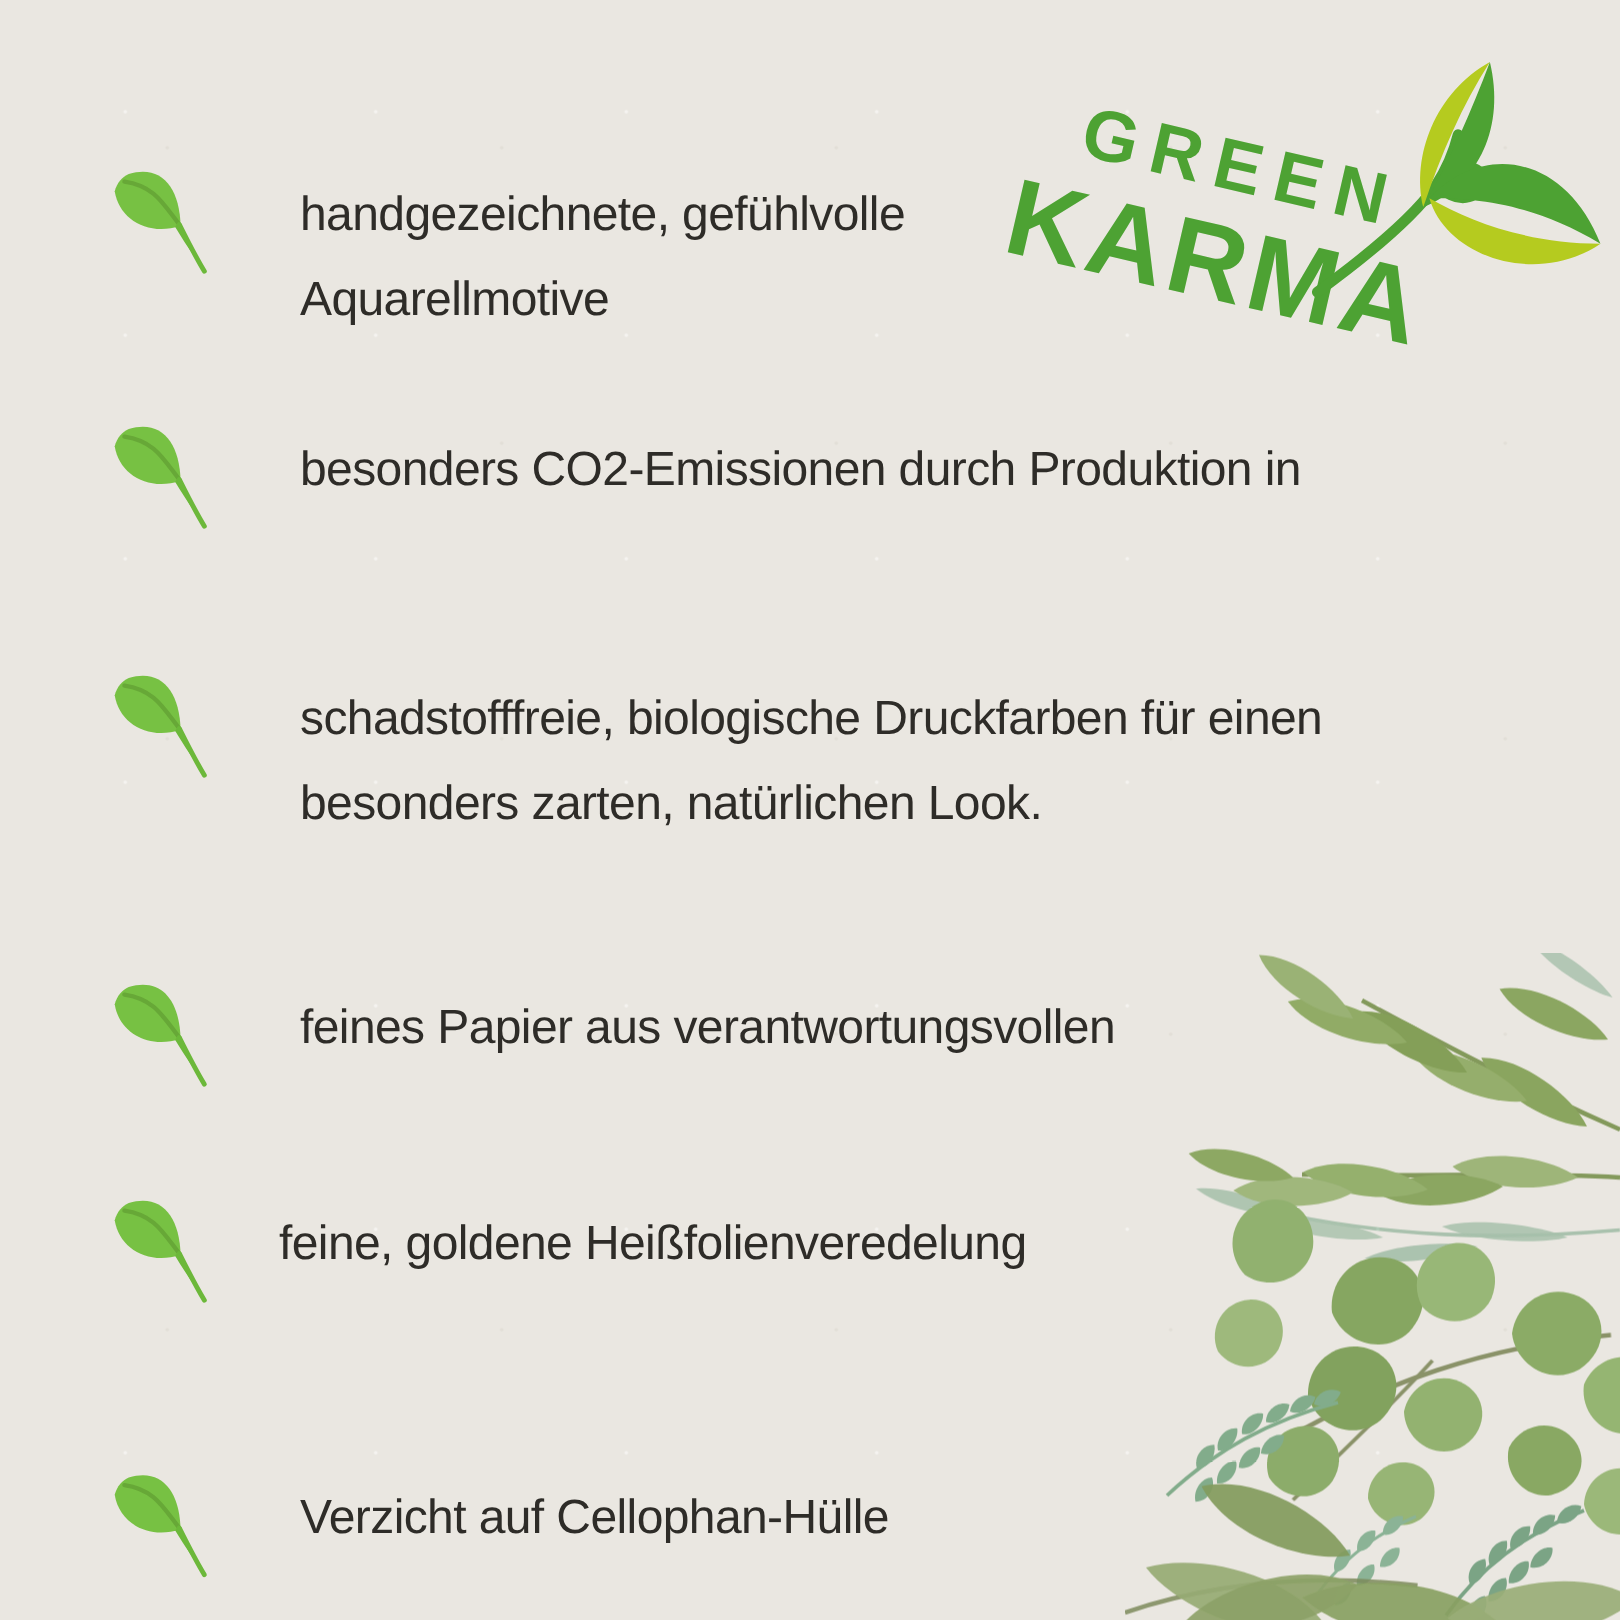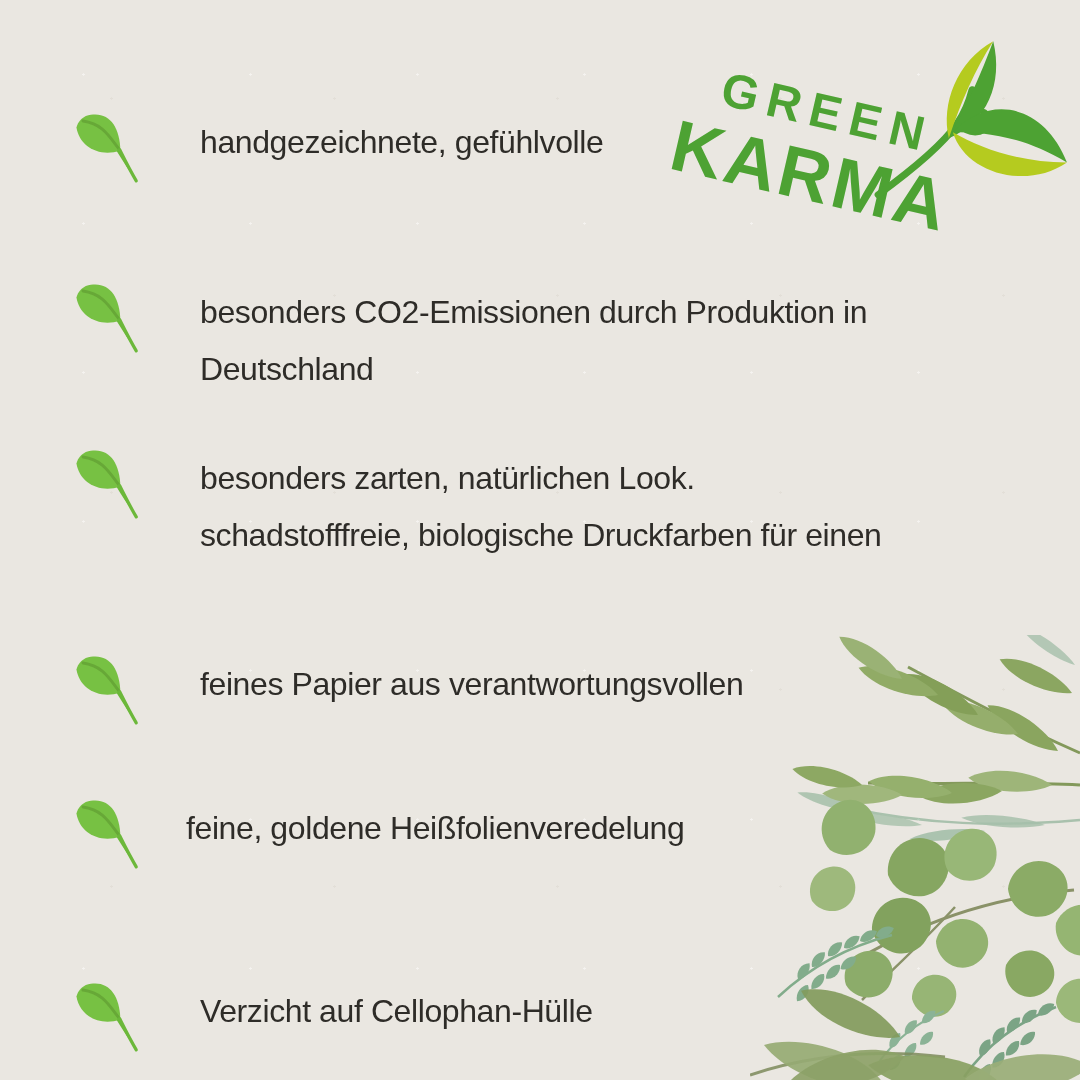--- a/index.html
+++ b/index.html
@@ -115,40 +115,40 @@
   </div>
 
   <div>
 
     <div class="feature-item" style="top:104px">
       <svg class="bullet" viewBox="0 0 100 120">
           <use href="#leafBullet"></use>
         </svg>
       <div class="item-text">
         <div class="item-line">handgezeichnete, gefühlvolle</div>
+        <div class="item-line">Aquarellmotive</div>
       </div>
     </div>
 
     <div class="feature-item" style="top:274px">
       <svg class="bullet" viewBox="0 0 100 120">
           <use href="#leafBullet"></use>
         </svg>
       <div class="item-text">
         <div class="item-line">besonders CO2-Emissionen durch Produktion in</div>
-        <div class="item-line">Deutschland</div>
       </div>
     </div>
 
     <div class="feature-item" style="top:440px">
       <svg class="bullet" viewBox="0 0 100 120">
           <use href="#leafBullet"></use>
         </svg>
       <div class="item-text">
+        <div class="item-line">schadstofffreie, biologische Druckfarben für einen</div>
         <div class="item-line">besonders zarten, natürlichen Look.</div>
-        <div class="item-line">schadstofffreie, biologische Druckfarben für einen</div>
       </div>
     </div>
 
     <div class="feature-item" style="top:646px">
       <svg class="bullet" viewBox="0 0 100 120">
           <use href="#leafBullet"></use>
         </svg>
       <div class="item-text">
         <div class="item-line">feines Papier aus verantwortungsvollen</div>
       </div>

